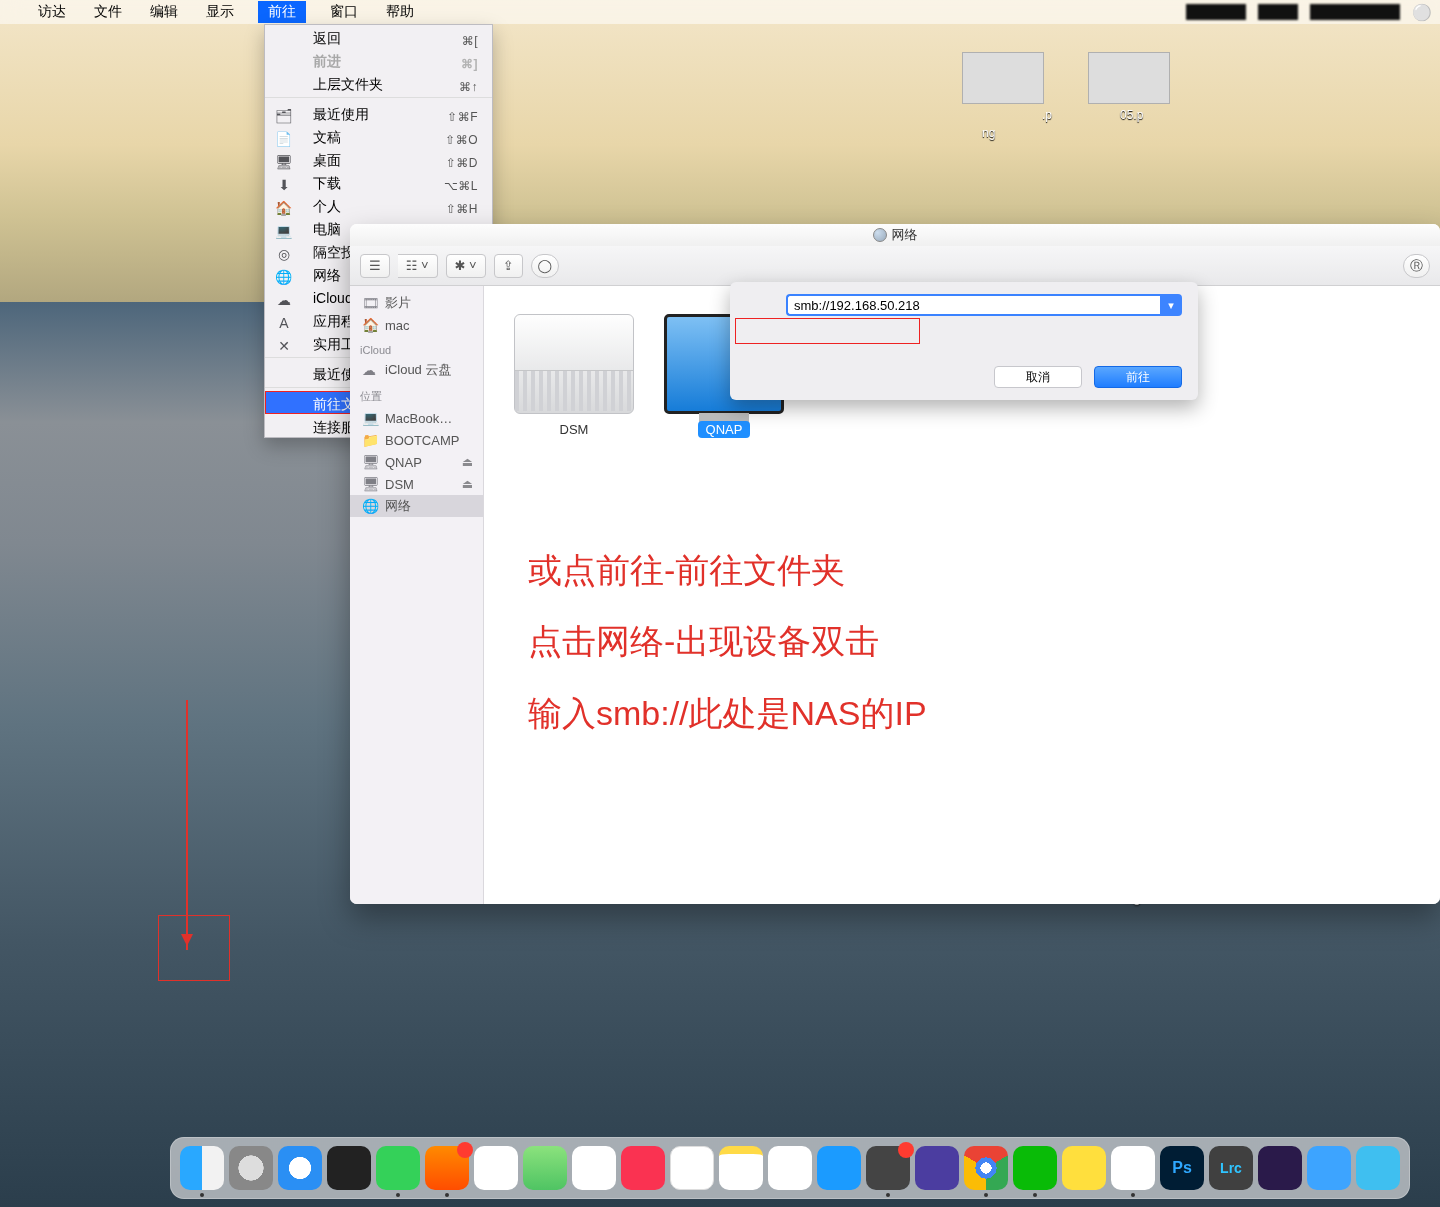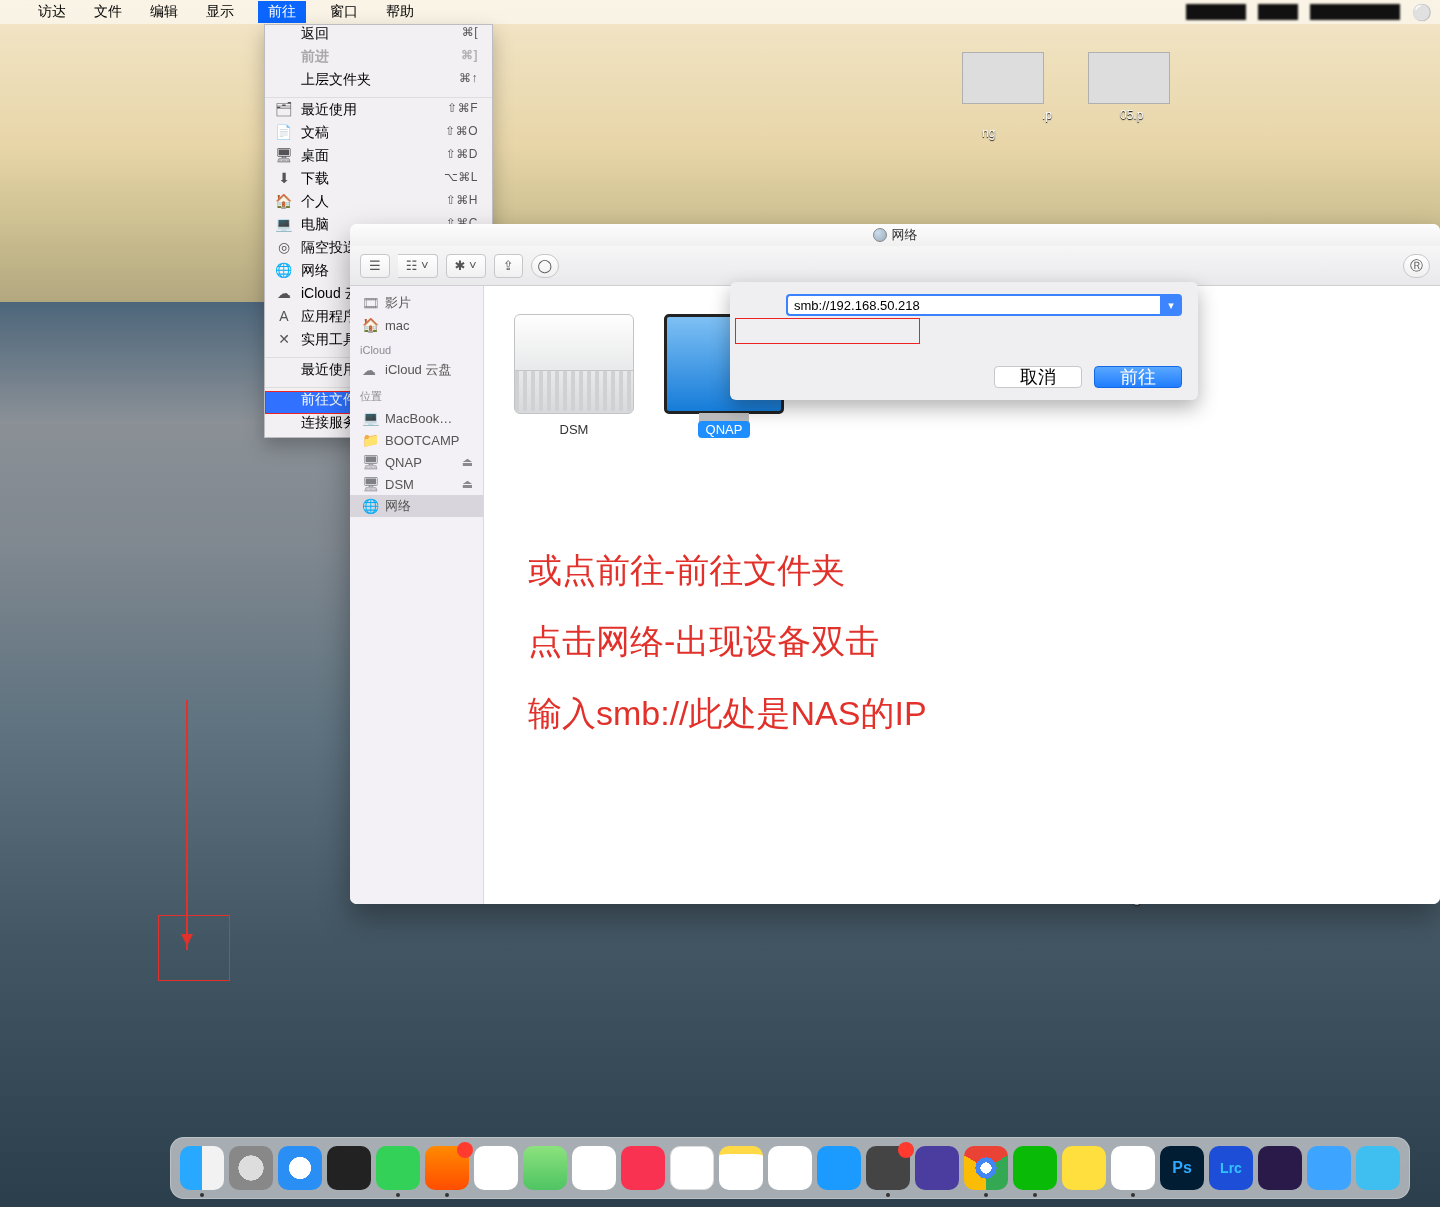--- a/index.html
+++ b/index.html
@@ -37,21 +37,21 @@
   .desk-thumb.t1 { left: 962px; top: 52px; }
   .desk-thumb.t2 { left: 1088px; top: 52px; }
   .desk-thumb-label { position:absolute; font-size:12px; color:#fff; text-shadow:0 1px 1px #000; }
 
   
   .dropdown {
     position: absolute; left: 264px; top: 24px; width: 229px;
     background: #f2f0f3; border: 1px solid #bdbcc1; box-shadow: 0 8px 18px rgba(0,0,0,0.25);
     font-size: 14px; color: #000;
   }
-  .dropdown .row { display: flex; align-items: flex-start; height: 23px; padding: 0 14px 0 10px; gap: 8px; }
+  .dropdown .row { display: flex; align-items: flex-end; height: 23px; padding: 0 14px 0 10px; gap: 20px; }
   .dropdown .row.disabled { color: #a8a8a8; font-weight: bold; }
   .dropdown .row .icon { width: 18px; text-align: center; color: #535358; font-size: 14px; }
   .dropdown .row .label { flex: 1; }
   .dropdown .row .sc { color: #555; font-size: 12px; letter-spacing: 0.5px; }
   .dropdown .row.disabled .sc { color: #b3b3b3; }
   .dropdown .sep { height: 1px; background: #ddd; margin: 3px 0; }
   .dropdown .row.highlight { background: #3071ff; color: #fff; }
   .dropdown .row.highlight .sc, .dropdown .row.highlight .icon { color: #fff; }
   .dropdown .row.redbox { outline: 1px solid #e22; outline-offset: -1px; }
   .submenu-arrow { font-size: 11px; color:#333; }
@@ -111,21 +111,21 @@
   .sheet input{
     flex:1; height:22px; border:2px solid #3a82ff; border-right:none;
     border-radius:4px 0 0 4px; padding:0 6px; font-size:13px; outline:none;margin-left:40px;
   }
   .sheet .combo-arrow{
     width:22px; height:22px; background:#3d84ff; border-radius:0 4px 4px 0;
     color:#fff; display:flex; align-items:center; justify-content:center; font-size:11px;
   }
   .sheet .redbox-sheet{ position:absolute; left:5px; top:36px; width:185px; height:26px; border:1px solid #e22; pointer-events:none;}
   .sheet .btns{ position:absolute; right:16px; bottom:12px; display:flex; gap:12px;}
-  .sheet .btn{ width:88px; height:22px; border-radius:4px; font-size:18px; display:flex; align-items:center; justify-content:center; }
+  .sheet .btn{ width:88px; height:22px; border-radius:4px; font-size:12px; display:flex; align-items:center; justify-content:center; }
   .sheet .btn.cancel{ background:#fff; border:1px solid #c7c7cc; }
   .sheet .btn.go{ background:linear-gradient(#5aa7ff,#1f7dff); color:#fff; border:1px solid #1469e6;}
 
   
   .anno { position:absolute; left:528px; top:535px; font-size:34px; color:#e1312a; line-height:2.1; font-weight:400;}
   .red-arrow{
     position:absolute; left:186px; top:700px; width:2px; height:250px; background:#e1312a;
   }
   .red-arrow::after{
     content:""; position:absolute; left:-5px; bottom:-2px;
@@ -164,21 +164,21 @@
   .d-sec{background:#444;}
   .d-imovie{background:#4b3da0;}
   .d-chrome{background:
       radial-gradient(circle at center, #fff 0 18%, #4285F4 18% 34%, transparent 34%),
       conic-gradient(from -60deg, #EA4335 0 120deg, #34A853 120deg 240deg, #FBBC05 240deg 360deg);
     border-radius:50%;}
   .d-wechat{background:#09bb07;}
   .d-ding{background:#ffdf3d;}
   .d-qqp{background:#fff;}
   .d-ps{background:#001d34;color:#2fa8ff;display:flex;align-items:center;justify-content:center;font-weight:700;font-size:16px;}
-  .d-lrc{background:#1d4ed8;color:#2fc4ff;display:flex;align-items:center;justify-content:center;font-weight:700;font-size:14px;}
+  .d-lrc{background:#404040;color:#2fc4ff;display:flex;align-items:center;justify-content:center;font-weight:700;font-size:14px;}
   .d-sf{background:#2a1a4a;}
   .d-cloud{background:#3da4ff;}
   .d-x{background:#3fbff0;}
 
   .small-label{position:absolute;font-size:13px;color:#fff;text-shadow:0 1px 2px #000;}
 </style>
 </head>
 <body>
 
 <div class="desktop"></div>

